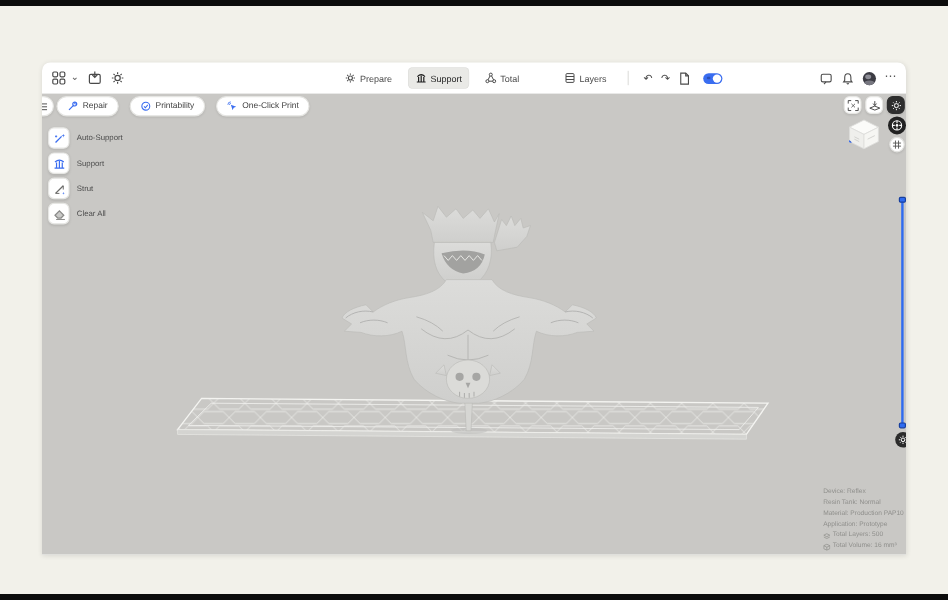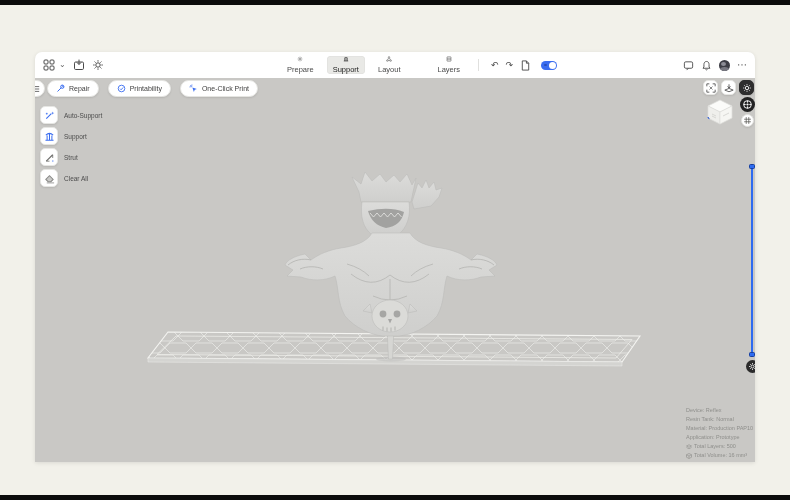--- a/index.html
+++ b/index.html
@@ -8,21 +8,21 @@
   .letterbox.top{top:0;} .letterbox.bot{bottom:0;}
 
   .window{position:absolute;left:35px;top:52px;width:720px;height:410px;background:#ffffff;border-radius:7px 7px 0 0;box-shadow:0 1px 4px rgba(0,0,0,.10);}
   .hdr{position:relative;height:26px;}
 
   .hbtn{border:none;background:transparent;padding:0;margin:0;cursor:pointer;display:flex;align-items:center;justify-content:center;}
   .hleft{position:absolute;left:8px;top:0;height:26px;display:flex;align-items:center;gap:7px;}
   .chev{font-size:8px;color:#666;line-height:1;margin-left:-3px;}
 
   .tabs{position:absolute;left:246px;top:4px;height:18px;display:flex;align-items:center;gap:7px;}
-  .tab{display:flex;align-items:center;gap:3px;height:18px;padding:0 6px;border-radius:4px;font-size:7.5px;color:#4a4a4a;cursor:pointer;white-space:nowrap;flex-direction:column;}
+  .tab{display:flex;align-items:center;gap:3px;height:18px;padding:0 6px;border-radius:4px;font-size:7.5px;color:#4a4a4a;cursor:pointer;white-space:nowrap;}
   .tab.active{background:#e9e9e6;color:#1e1e1e;box-shadow:inset 0 0 0 .5px #dddddb;}
   .tab.slice-gap{margin-left:18px;}
   .hdr-divider{width:1px;height:12px;background:#e0e0de;margin:0 5px;}
   .icon-sm{font-size:9px;color:#4a4a4a;line-height:1;}
   .toggle{width:16px;height:9px;border-radius:5px;background:#3a6df0;position:relative;cursor:pointer;margin-left:3px;}
   .toggle .knob{position:absolute;right:1px;top:1px;width:7px;height:7px;border-radius:50%;background:#fff;}
   .toggle .dot{position:absolute;left:3px;top:3.2.px;width:2.5px;height:2.5px;border-radius:50%;background:#2a50b8;top:3.2px;}
 
   .hright{position:absolute;right:8px;top:0;height:26px;display:flex;align-items:center;gap:7px;}
   .avatar{width:11px;height:11px;border-radius:50%;background:#3c3c44;position:relative;overflow:hidden;cursor:pointer;}
@@ -122,21 +122,21 @@
       </div>
       <div class="tab">
         <svg width="10" height="10" viewBox="0 0 12 12">
           <g fill="none" stroke="#4a4a4a" stroke-width="1">
             <circle cx="6" cy="2.6" r="1.5"></circle>
               <circle cx="2.6" cy="9.2" r="1.5"></circle>
               <circle cx="9.4" cy="9.2" r="1.5"></circle>
             <path d="M5.2 4 L3.2 7.9 M6.8 4 L8.8 7.9 M4.1 9.2 H7.9"></path>
           </g>
         </svg>
-        <span>Layout</span>
+        <span>Total</span>
       </div>
       <div class="tab slice-gap">
         <svg width="10" height="10" viewBox="0 0 12 12">
           <g fill="none" stroke="#4a4a4a" stroke-width="1">
             <rect x="2" y="1.6" width="8" height="8.8" rx="1"></rect>
             <path d="M2 4.5 H10 M2 7.5 H10"></path>
           </g>
         </svg>
         <span>Layers</span>
       </div>

